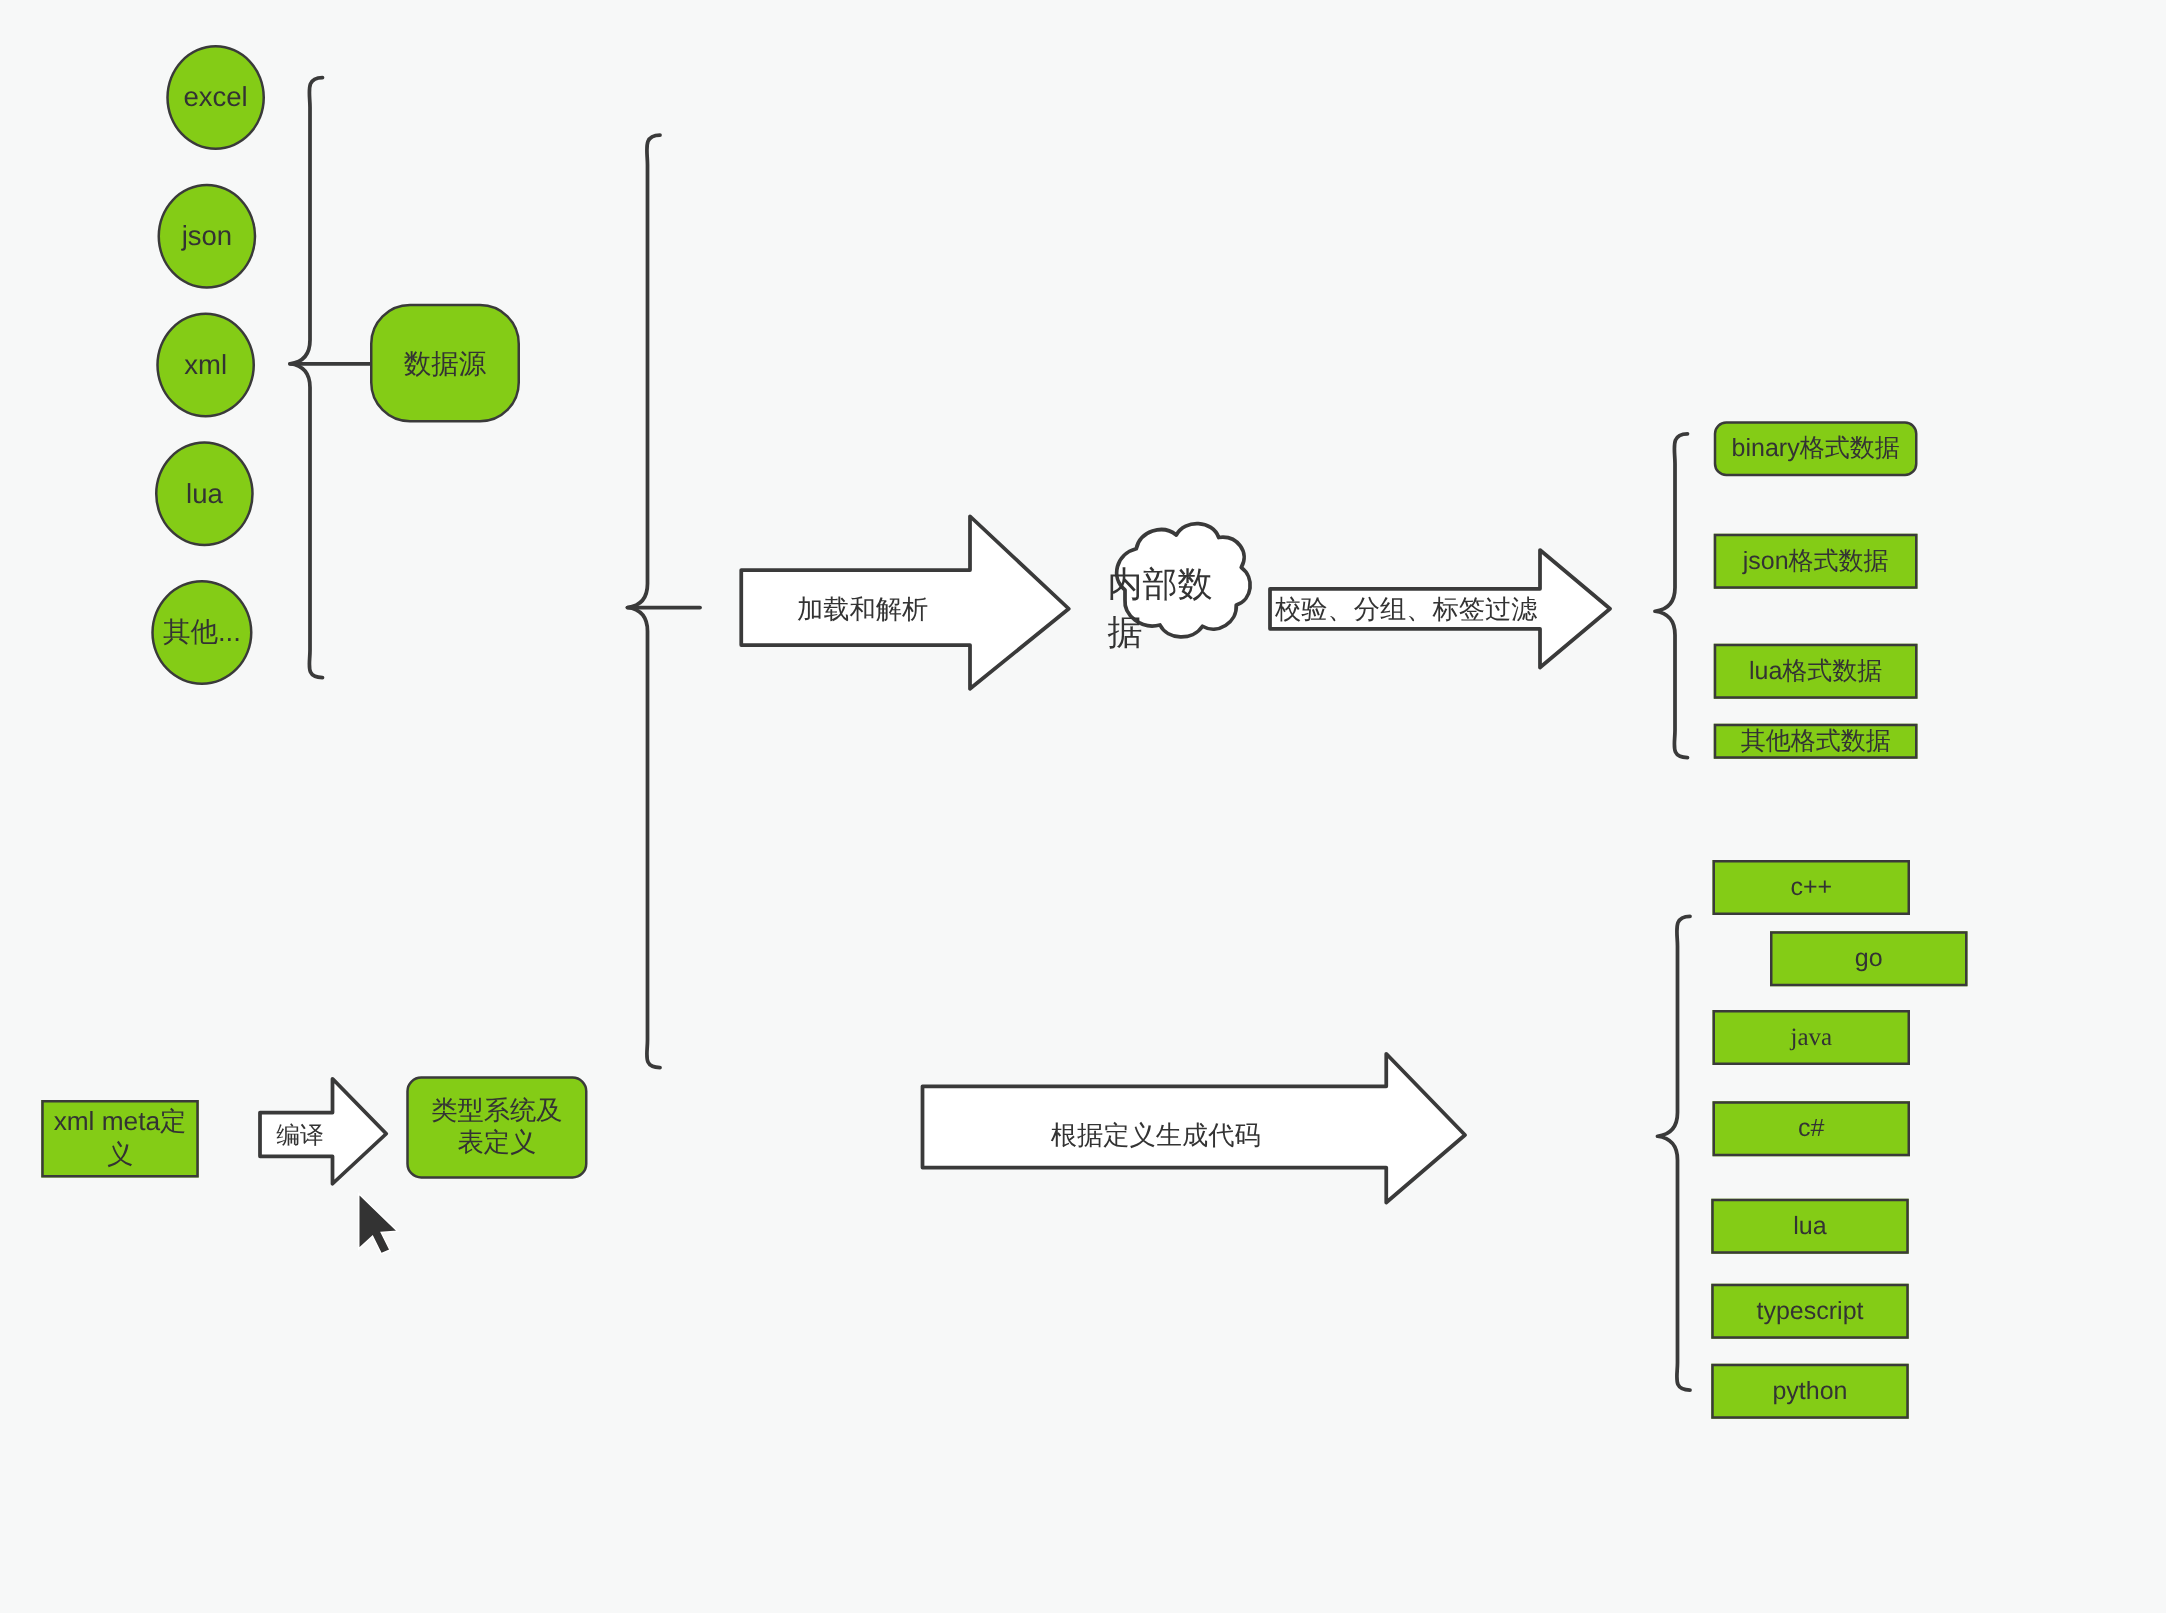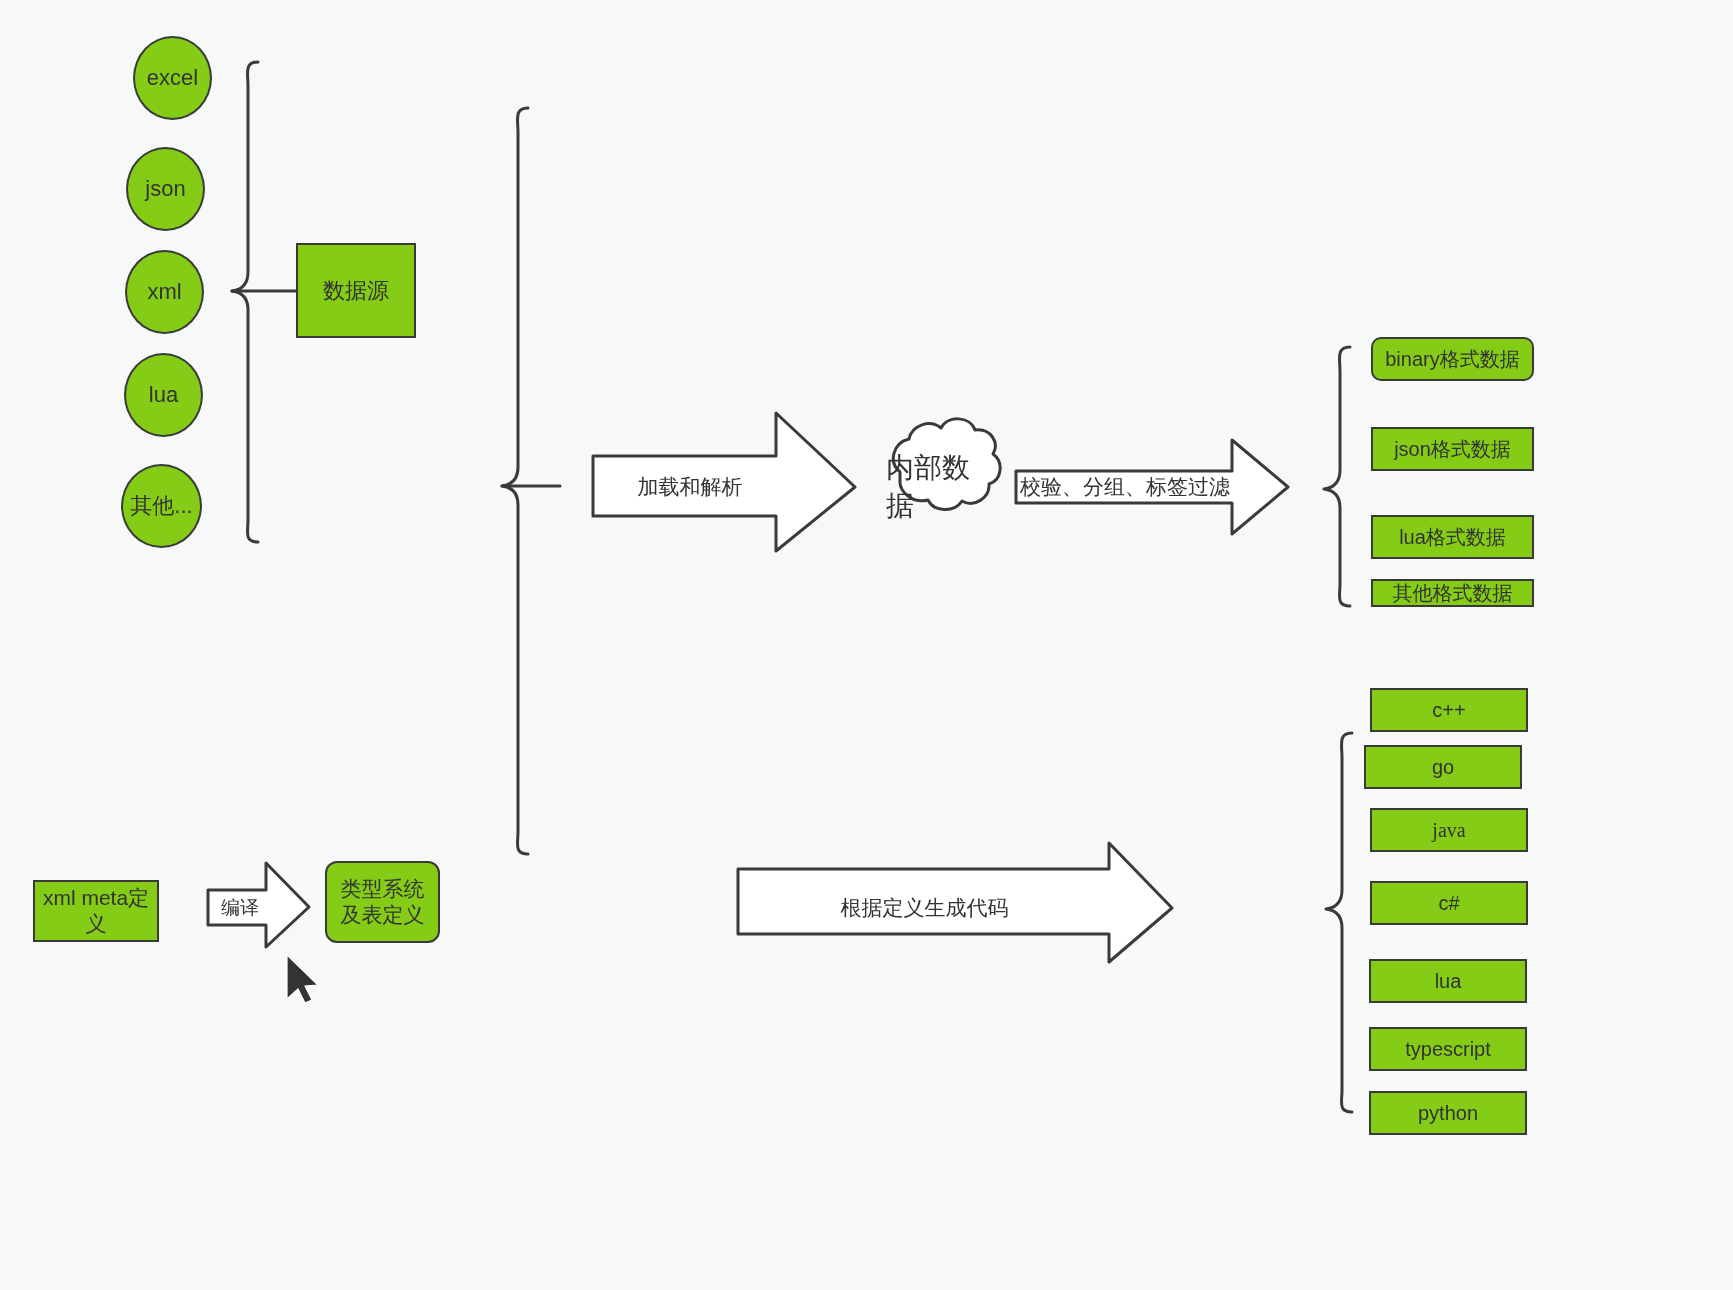--- a/index.html
+++ b/index.html
@@ -150,21 +150,21 @@
   <div class="node ellipse" style="left:125px; top:250px; width:79px; height:84px;">
     <span>xml</span>
   </div>
   <div class="node ellipse" style="left:124px; top:353px; width:79px; height:84px;">
     <span>lua</span>
   </div>
   <div class="node ellipse" style="left:121px; top:464px; width:81px; height:84px;">
     <span>其他...</span>
   </div>
 
-  <div class="node rect" style="left:296px; top:243px; width:120px; height:95px;">
+  <div class="node rect" style="left:296px; top:243px; width:120px; height:95px;border-radius:32px;">
     <span>数据源</span>
   </div>
 
   <div class="arrow-label" style="left:600px; top:470px; width:180px; height:34px;">
     <span>加载和解析</span>
   </div>
 
   <div class="cloud-label" style="left:886px; top:470px; width:110px; height:34px;">
     <span>内部数据</span>
   </div>
@@ -190,21 +190,21 @@
   <div class="node small-box" style="left:1371px; top:515px; width:163px; height:44px;">
     <span>lua格式数据</span>
   </div>
   <div class="node small-box" style="left:1371px; top:579px; width:163px; height:28px;">
     <span>其他格式数据</span>
   </div>
 
   <div class="node small-box" style="left:1370px; top:688px; width:158px; height:44px;">
     <span>c++</span>
   </div>
-  <div class="node small-box" style="left:1364px; top:745px; width:158px; height:44px;">
+  <div class="node small-box" style="left:1416px; top:745px; width:158px; height:44px;">
     <span>go</span>
   </div>
   <div class="node small-box" style="left:1370px; top:808px; width:158px; height:44px;font-family:Liberation Serif, serif;">
     <span>java</span>
   </div>
   <div class="node small-box" style="left:1370px; top:881px; width:158px; height:44px;">
     <span>c#</span>
   </div>
   <div class="node small-box" style="left:1369px; top:959px; width:158px; height:44px;">
     <span>lua</span>
@@ -213,17 +213,17 @@
     <span>typescript</span>
   </div>
   <div class="node small-box" style="left:1369px; top:1091px; width:158px; height:44px;">
     <span>python</span>
   </div>
 
   <div class="node rect" style="left:33px; top:880px; width:126px; height:62px; font-size:21px; padding:0 6px;">
     <span>xml meta定义</span>
   </div>
 
-  <div class="node rounded" style="left:325px; top:861px; width:115px; height:82px; font-size:21px; padding:0 8px;">
+  <div class="node rounded" style="left:325px; top:861px; width:145px; height:82px; font-size:21px; padding:0 8px;">
     <span>类型系统及表定义</span>
   </div>
 
 </div>
 
 </body></html>

